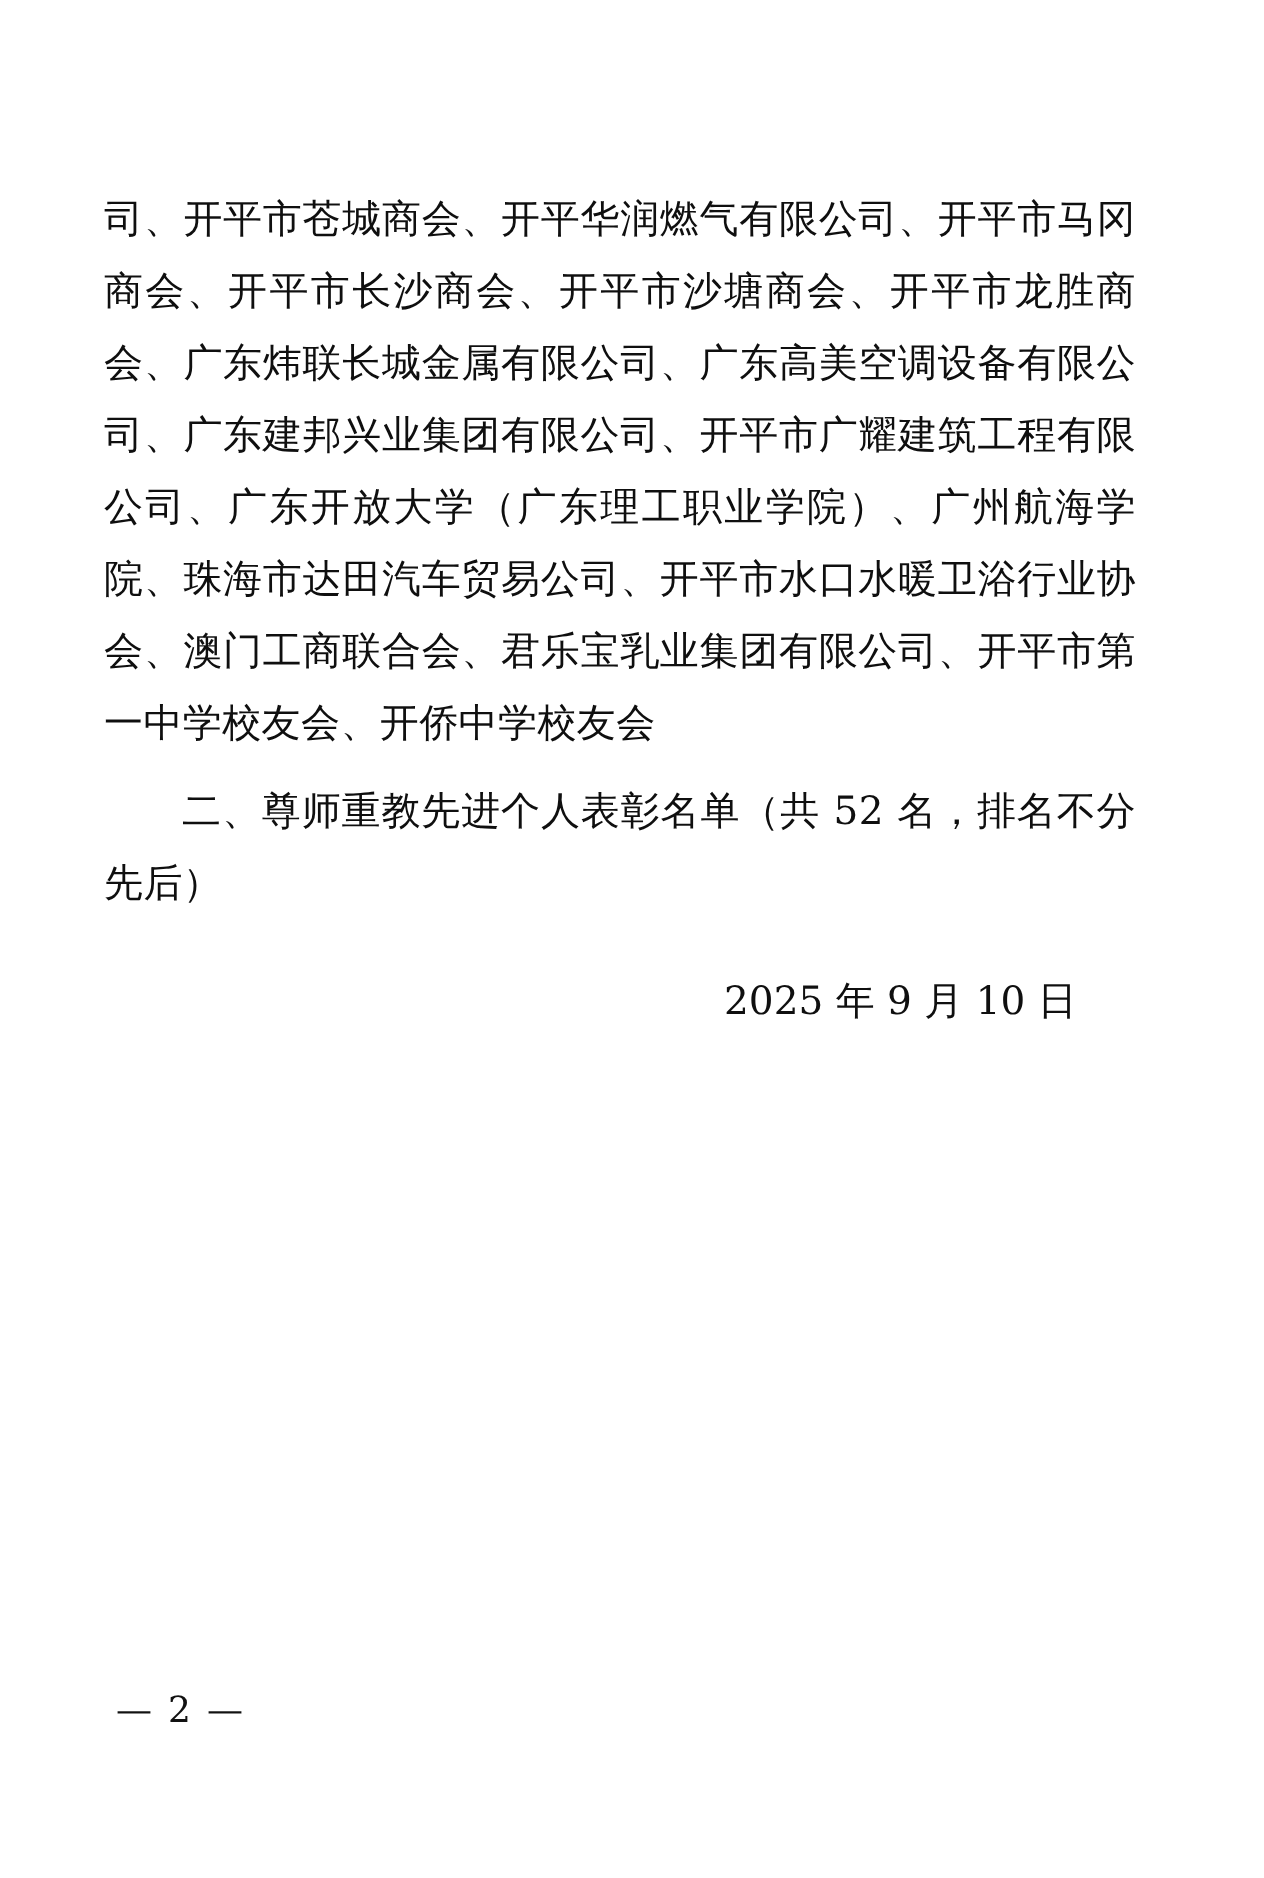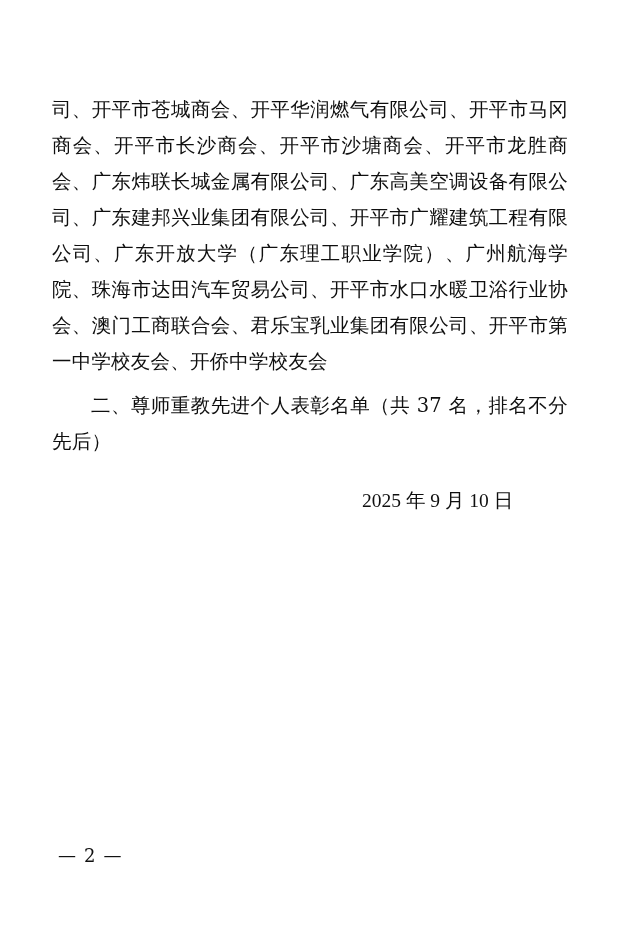--- a/index.html
+++ b/index.html
@@ -42,21 +42,20 @@
     padding-left: 272px;
     font-size: 19.5px;
     line-height: 33px;
   }
   .sig-line {
     white-space: nowrap;
   }
   .sig-date {
     padding-left: 38px;
     white-space: nowrap;
-    font-family: Liberation Serif, serif;
   }
   .page-number {
     position: absolute;
     left: 52px;
     top: 845px;
     font-size: 18px;
     letter-spacing: 2px;
     color: #111;
   }
   .page-number .dash {
@@ -64,21 +63,21 @@
     padding: 0 6px;
   }
 </style>
 </head>
 <body>
 
 <div class="page">
 
   <div class="doc-body">
     <p class="para">司、开平市苍城商会、开平华润燃气有限公司、开平市马冈商会、开平市长沙商会、开平市沙塘商会、开平市龙胜商会、广东炜联长城金属有限公司、广东高美空调设备有限公司、广东建邦兴业集团有限公司、开平市广耀建筑工程有限公司、广东开放大学（广东理工职业学院）、广州航海学院、珠海市达田汽车贸易公司、开平市水口水暖卫浴行业协会、澳门工商联合会、君乐宝乳业集团有限公司、开平市第一中学校友会、开侨中学校友会</p>
-    <p class="para indent">二、尊师重教先进个人表彰名单（共 37 名，排名不分先后）</p>
+    <p class="para indent">二、尊师重教先进个人表彰名单（共 52 名，排名不分先后）</p>
   </div>
 
   <div class="signature-block">
     <div class="sig-date">2025 年 9 月 10 日</div>
   </div>
 
   <div class="page-number">
     <span class="dash">—</span><span>2</span><span class="dash">—</span>
   </div>
 

